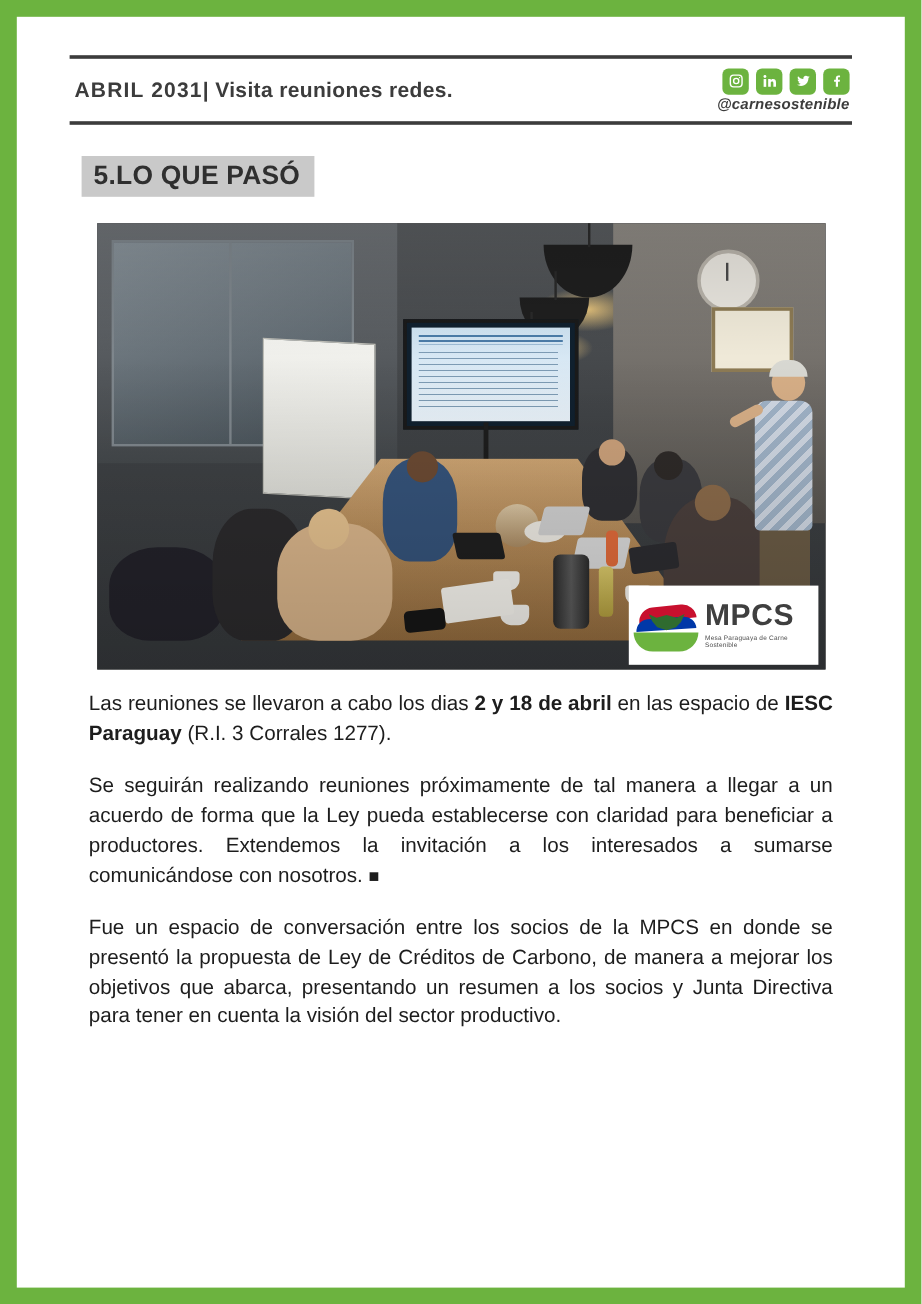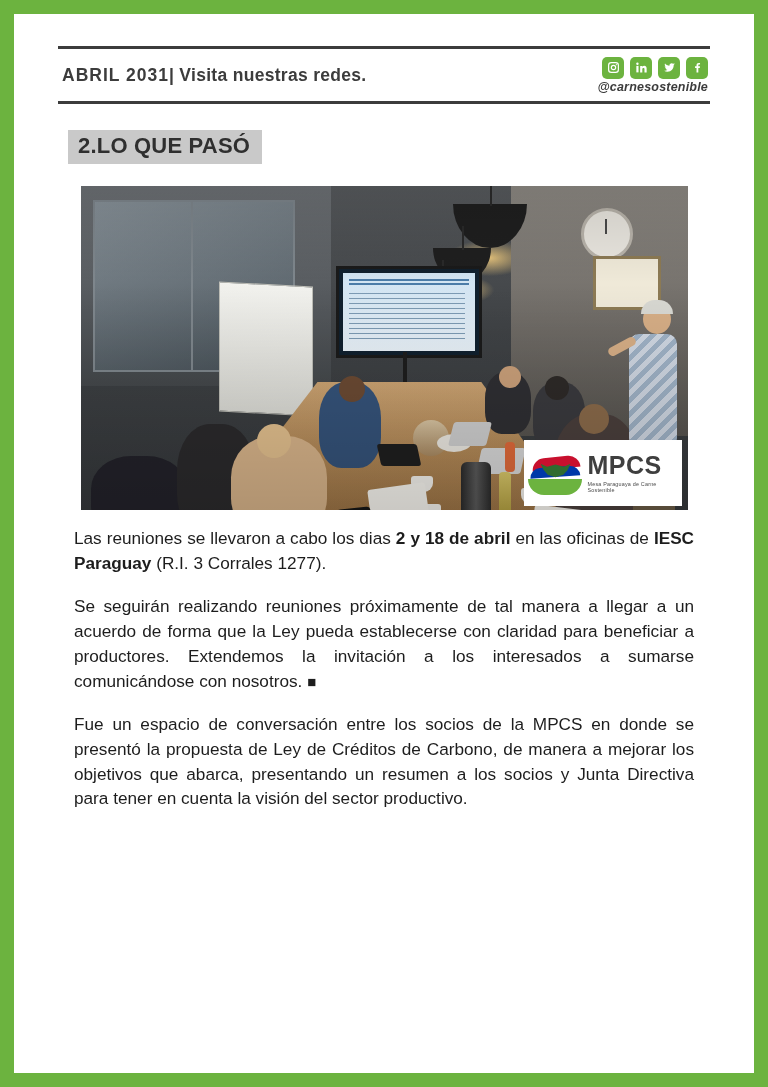--- a/index.html
+++ b/index.html
@@ -100,21 +100,21 @@
     line-height: 1.28;
     margin: 22px 40px 0 40px;
     letter-spacing: 0.2px;
   }
 
   
   .photo-wrap {
     position: relative;
     margin: 17px auto 0 auto;
     width: 607px;
-    height: 324px;
+    height: 372px;
     overflow: hidden;
     background: #2a2a2a;
   }
   .photo {
     position: absolute;
     inset: 0;
     background:
       
       radial-gradient(ellipse 60px 26px at 408px 72px, rgba(255,214,130,0.85), rgba(255,214,130,0) 70%),
       radial-gradient(ellipse 46px 20px at 381px 104px, rgba(255,214,130,0.75), rgba(255,214,130,0) 70%),
@@ -317,21 +317,21 @@
 </style>
 </head>
 <body>
 
 <div class="page">
   <div class="inner">
 
     
     <div class="header">
       <div class="header-left">
-        <span class="month">ABRIL 2031</span><span>| </span><span>Visita nuestras redes.</span>
+        <span class="month">ABRIL 2031</span><span>| </span><span>Visita reuniones redes.</span>
       </div>
       <div class="header-right">
         <div class="social-row">
           <span class="social">
             <svg width="13" height="13" viewBox="0 0 24 24" fill="none" stroke="#fff" stroke-width="2.2">
               <rect x="3" y="3" width="18" height="18" rx="5"></rect>
               <circle cx="12" cy="12" r="4"></circle>
               <circle cx="17.2" cy="6.8" r="1.1" fill="#fff" stroke="none"></circle>
             </svg>
           </span>
@@ -351,21 +351,21 @@
             <svg width="13" height="13" viewBox="0 0 24 24" fill="#fff">
               <path d="M13.5 21v-8h2.7l.4-3.1h-3.1V7.9c0-.9.25-1.5 1.55-1.5h1.65V3.6c-.3 0-1.3-.1-2.45-.1-2.4 0-4.05 1.5-4.05 4.2v2.2H7.5V13h2.7v8z"></path>
             </svg>
           </span>
         </div>
         <div class="handle">@carnesostenible</div>
       </div>
     </div>
 
     
-    <div class="section-tag">2.LO QUE PASÓ</div>
+    <div class="section-tag">5.LO QUE PASÓ</div>
 
     
     <div class="title">
     </div>
 
     
     <div class="photo-wrap">
       <div class="photo">
         <div class="ph-wall-left">
           <div class="ph-glass"></div>
@@ -440,19 +440,19 @@
         </div>
         <div class="mpcs-text">
           <div class="mpcs-title">MPCS</div>
           <div class="mpcs-sub">Mesa Paraguaya de Carne Sostenible</div>
         </div>
       </div>
     </div>
 
     
     <div class="body-text">
-      <p><span>Las reuniones se llevaron a cabo los dias </span><b>2 y 18 de abril</b><span> en las oficinas de </span><b>IESC Paraguay</b><span> (R.I. 3 Corrales 1277).</span></p>
+      <p><span>Las reuniones se llevaron a cabo los dias </span><b>2 y 18 de abril</b><span> en las espacio de </span><b>IESC Paraguay</b><span> (R.I. 3 Corrales 1277).</span></p>
       <p><span>Se seguirán realizando reuniones próximamente de tal manera a llegar a un acuerdo de forma que la Ley pueda establecerse con claridad para beneficiar a productores. Extendemos la invitación a los interesados a sumarse comunicándose con nosotros. </span><span class="sq">■</span></p>
       <p>Fue un espacio de conversación entre los socios de la MPCS en donde se presentó la propuesta de Ley de Créditos de Carbono, de manera a mejorar los objetivos que abarca, presentando un resumen a los socios y Junta Directiva para tener en cuenta la visión del sector productivo.</p>
     </div>
 
   </div>
 </div>
 
 </body></html>

